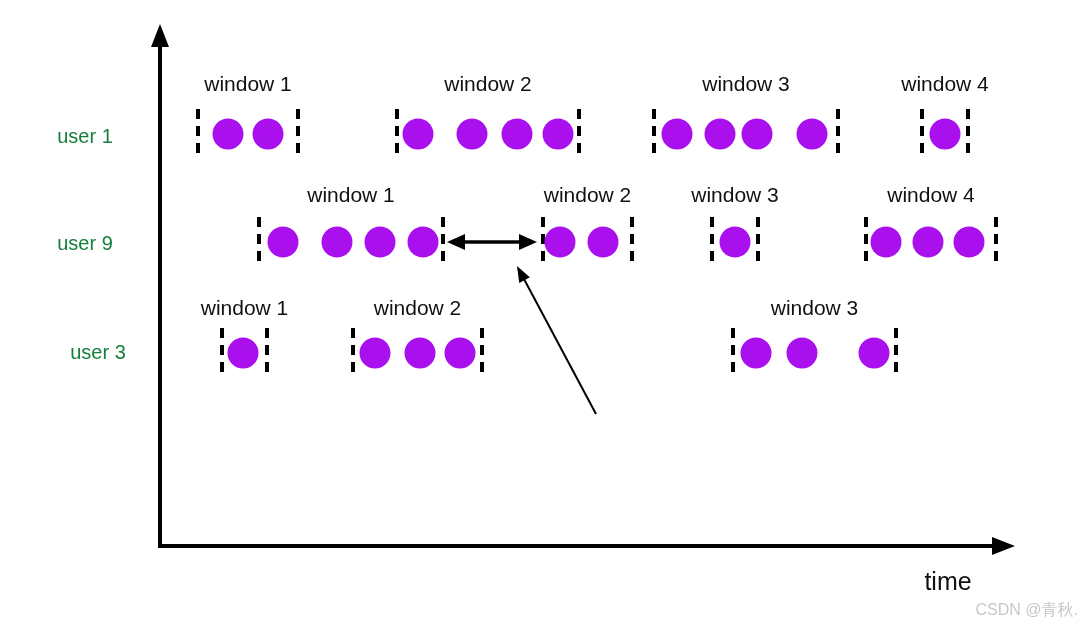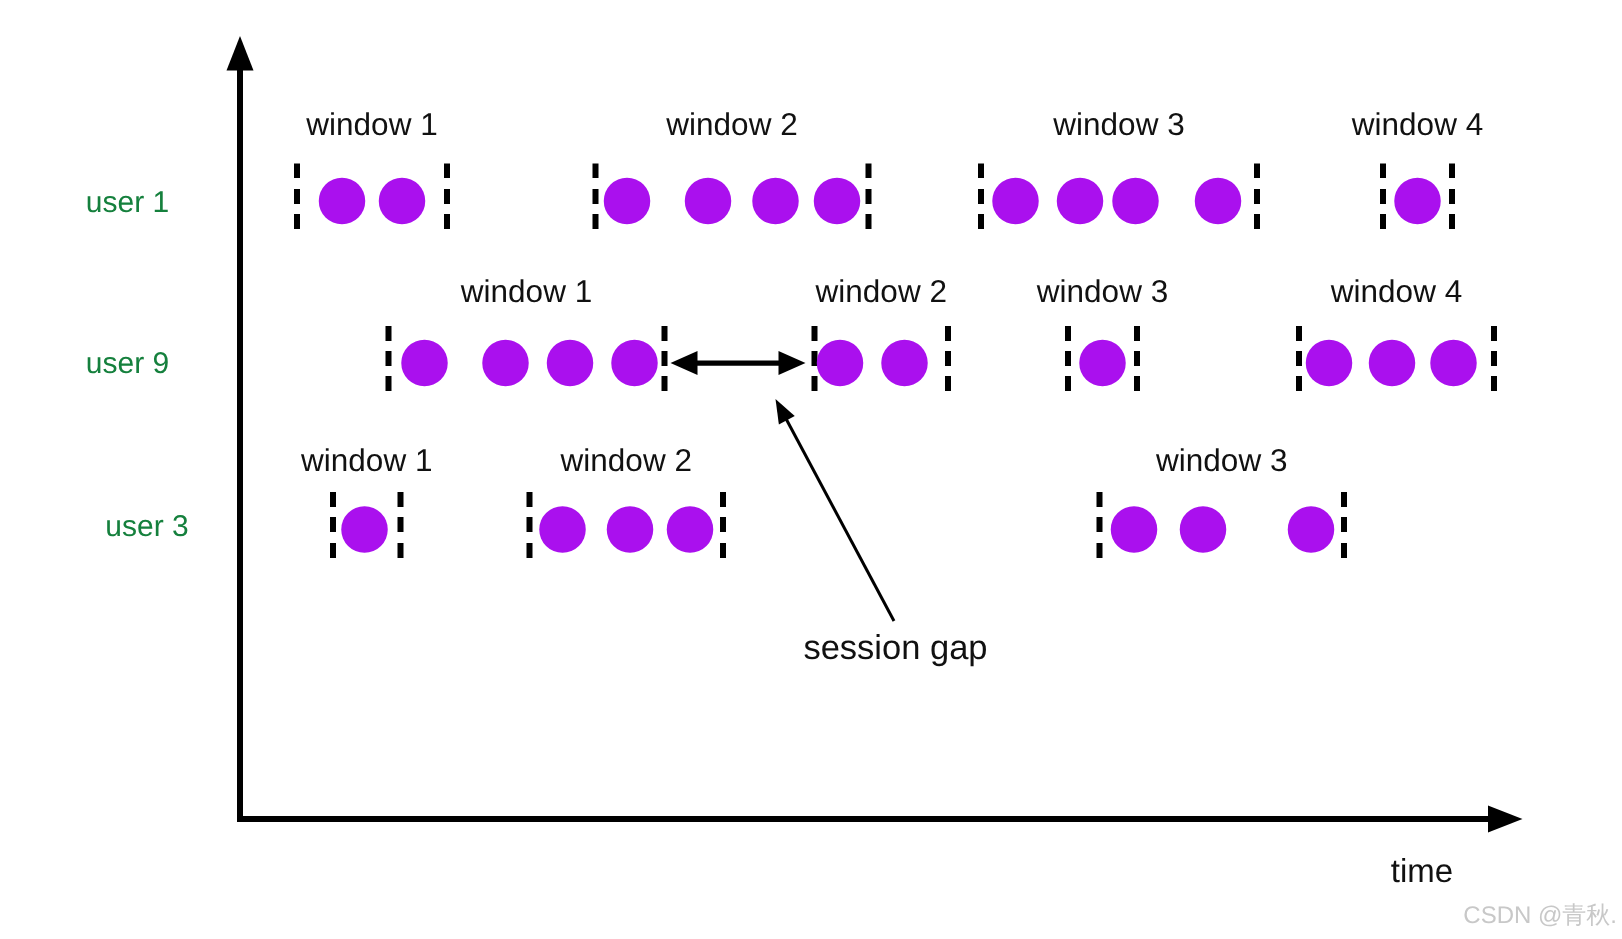--- a/index.html
+++ b/index.html
@@ -9,21 +9,21 @@
     height: 626px;
     background: #ffffff;
     font-family: "Liberation Sans", sans-serif;
     overflow: hidden;
   }
   .abs { position: absolute; }
   .ctr { transform: translate(-50%, -50%); white-space: nowrap; }
   .user-label  { font-size: 20px; color: #15803d; }
   .window-label{ font-size: 21px; color: #111111; }
   .gap-label   { font-size: 23px; color: #111111; }
-  .time-label  { font-size: 22px; color: #111111; }
+  .time-label  { font-size: 25px; color: #111111; }
   .watermark   { font-size: 16px; }
   .dot {
     width: 31px; height: 31px; border-radius: 50%;
   }
   .boundary {
     width: 4px; height: 50px;
     background: repeating-linear-gradient(to bottom, #000000 0 10px, transparent 10px 17px);
   }
   svg.overlay { position: absolute; left: 0; top: 0; }
 </style>
@@ -108,19 +108,18 @@
       <div class="abs ctr dot" style="left: 420px; top: 353px; background: rgb(170, 16, 238);"></div>
       <div class="abs ctr dot" style="left: 460px; top: 353px; background: rgb(170, 16, 238);"></div>
       <div class="abs ctr window-label" style="left: 814.5px; top: 308px;">window 3</div>
       <div class="abs boundary" style="left: 731px; top: 328px;"></div>
       <div class="abs boundary" style="left: 894px; top: 328px;"></div>
       <div class="abs ctr dot" style="left: 756px; top: 353px; background: rgb(170, 16, 238);"></div>
       <div class="abs ctr dot" style="left: 802px; top: 353px; background: rgb(170, 16, 238);"></div>
       <div class="abs ctr dot" style="left: 874px; top: 353px; background: rgb(170, 16, 238);"></div>
     </div>
 
-  <div class="abs ctr gap-label" style="left:597px; top:432px;">session gap</div>
 
   <div class="abs ctr time-label" style="left:948px; top:581px;">time</div>
 
   <div class="abs watermark" style="right: 3px; top: 600px; color: rgb(200, 200, 200);">CSDN @青秋.</div>
 
 </div>
 
 </body></html>

